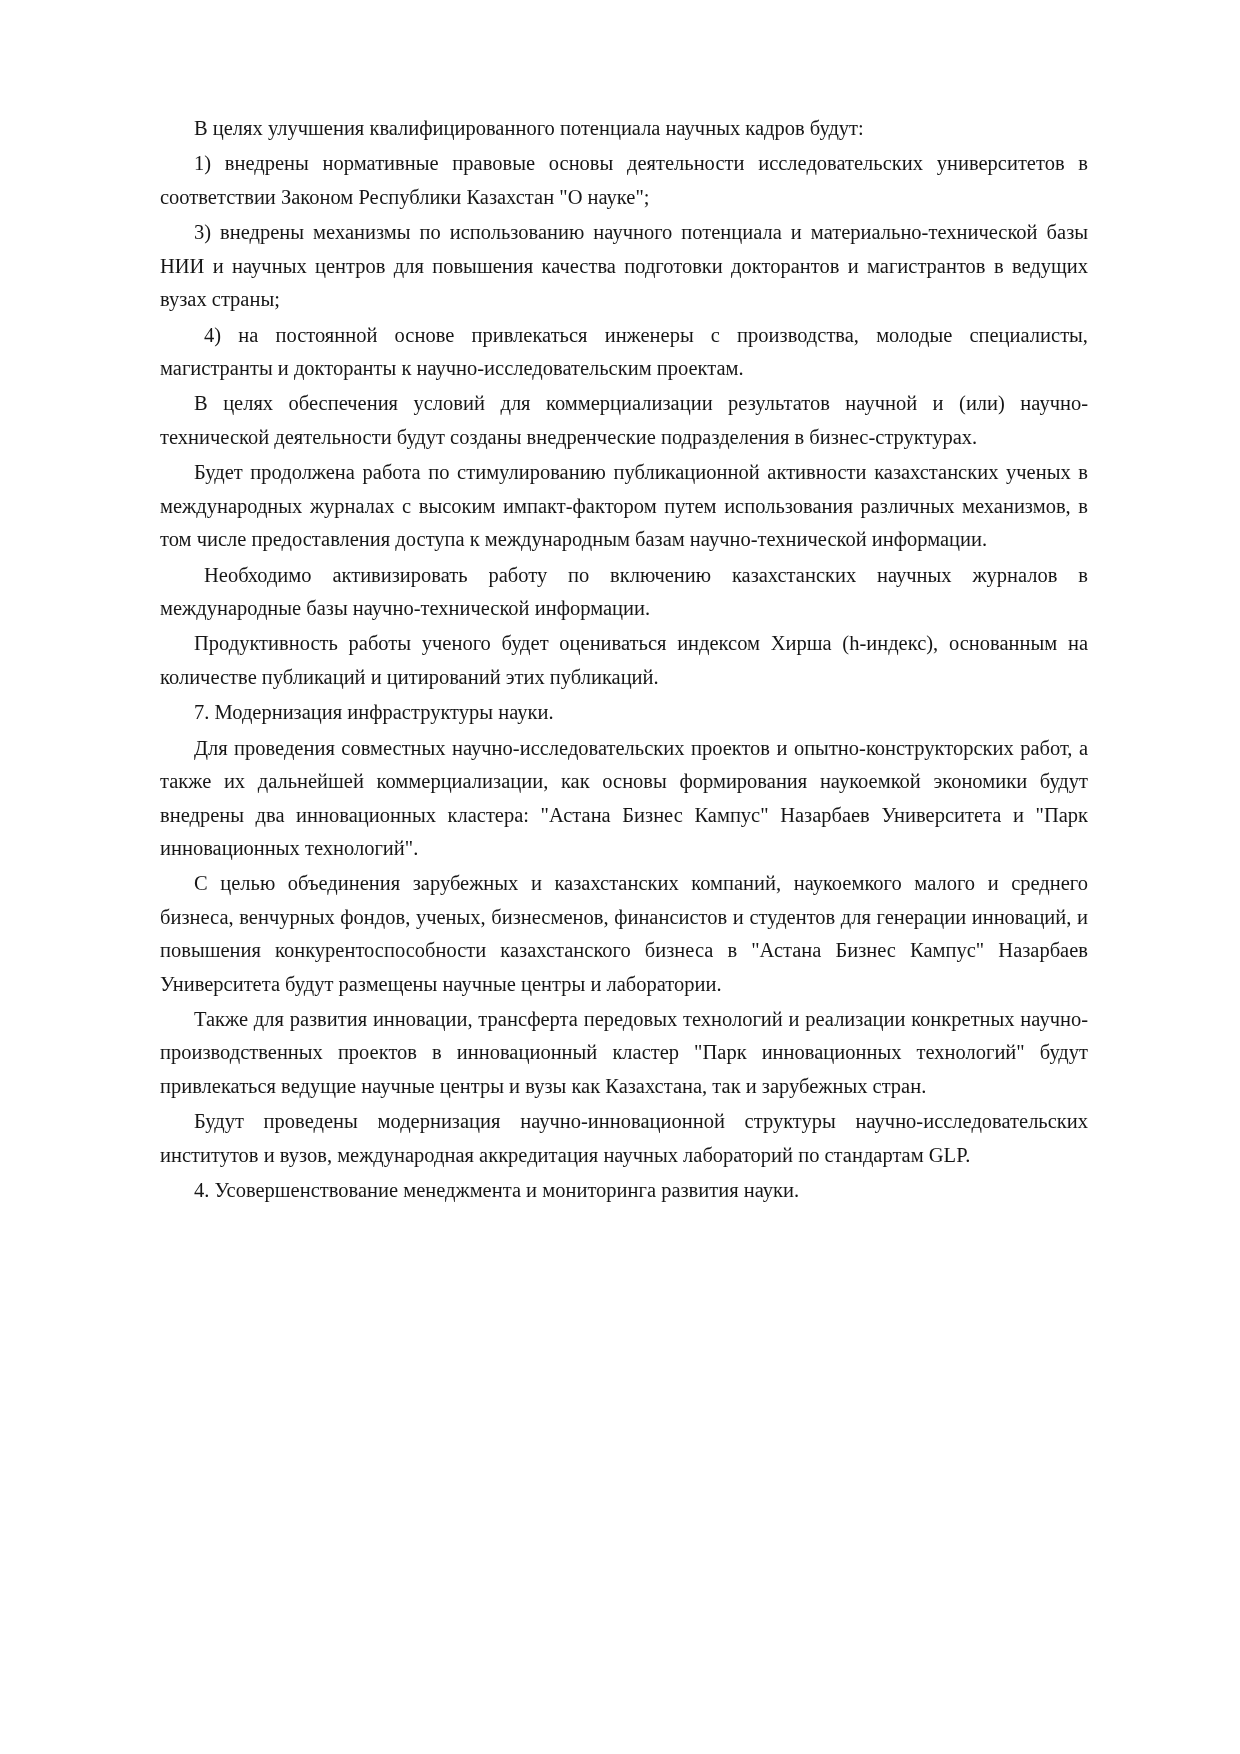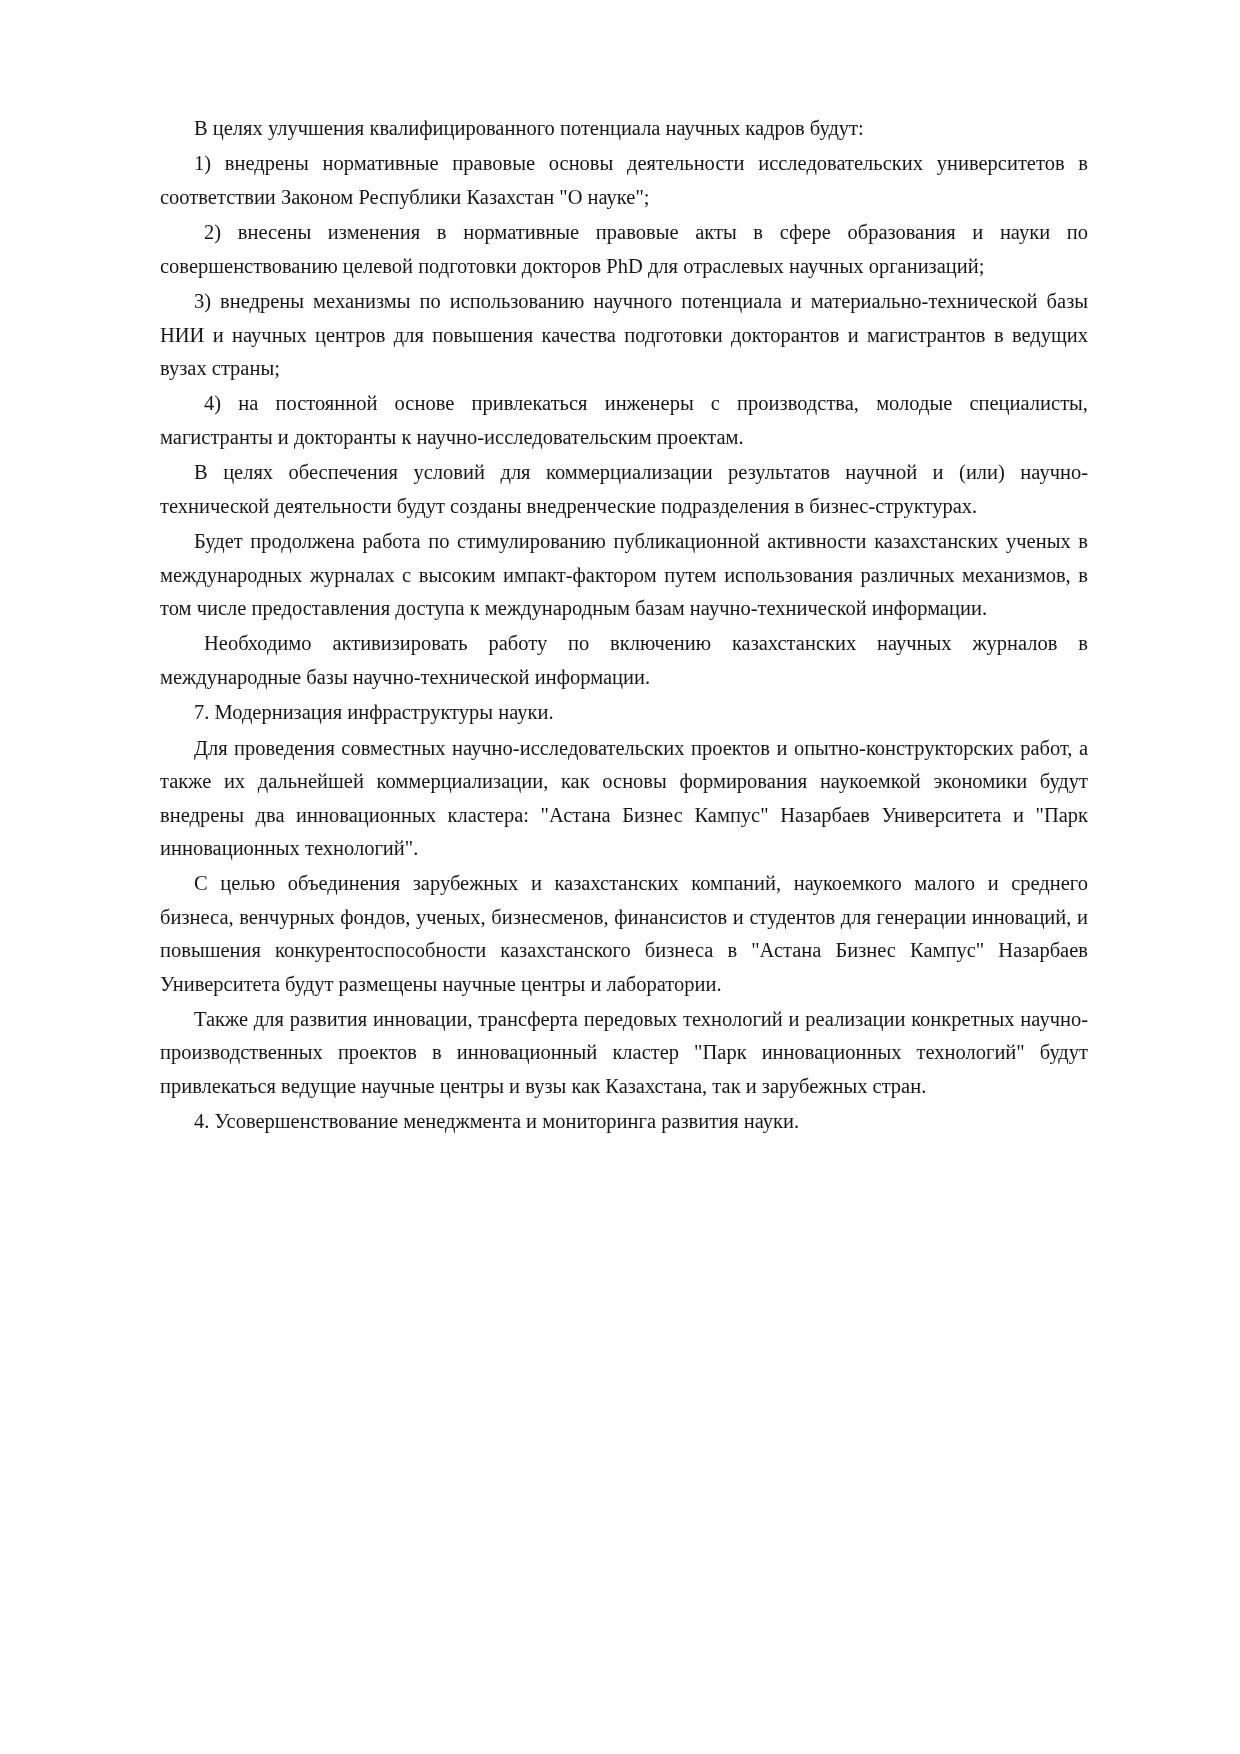--- a/index.html
+++ b/index.html
@@ -42,40 +42,41 @@
 </head>
 <body>
 
 <div class="page">
   <div class="doc-body">
 
     <p class="para no-just">В целях улучшения квалифицированного потенциала научных кадров будут:</p>
 
     <p class="para"><span>1) внедрены нормативные правовые основы деятельности исследовательских университетов в соответствии </span><span class="u">Законом</span><span> Республики Казахстан "О науке";</span></p>
 
-    <p class="para wide-indent">2) внесены изменения в нормативные правовые акты в сфере образования и науки по совершенствованию целевой подготовки докторов PhD для отраслевых научных организаций;</p>
 
     <p class="para">3) внедрены механизмы по использованию научного потенциала и материально-технической базы НИИ и научных центров для повышения качества подготовки докторантов и магистрантов в ведущих вузах страны;</p>
 
     <p class="para wide-indent">4) на постоянной основе привлекаться инженеры с производства, молодые специалисты, магистранты и докторанты к научно-исследовательским проектам.</p>
 
     <p class="para">В целях обеспечения условий для коммерциализации результатов научной и (или) научно-технической деятельности будут созданы внедренческие подразделения в бизнес-структурах.</p>
 
     <p class="para">Будет продолжена работа по стимулированию публикационной активности казахстанских ученых в международных журналах с высоким импакт-фактором путем использования различных механизмов, в том числе предоставления доступа к международным базам научно-технической информации.</p>
 
     <p class="para wide-indent">Необходимо активизировать работу по включению казахстанских научных журналов в международные базы научно-технической информации.</p>
 
+    <p class="para">Продуктивность работы ученого будет оцениваться индексом Хирша (h-индекс), основанным на количестве публикаций и цитирований этих публикаций.</p>
 
 
     <p class="para no-just">7. Модернизация инфраструктуры науки.</p>
 
     <p class="para">Для проведения совместных научно-исследовательских проектов и опытно-конструкторских работ, а также их дальнейшей коммерциализации, как основы формирования наукоемкой экономики будут внедрены два инновационных кластера: "Астана Бизнес Кампус" Назарбаев Университета и "Парк инновационных технологий".</p>
 
     <p class="para">С целью объединения зарубежных и казахстанских компаний, наукоемкого малого и среднего бизнеса, венчурных фондов, ученых, бизнесменов, финансистов и студентов для генерации инноваций, и повышения конкурентоспособности казахстанского бизнеса в "Астана Бизнес Кампус" Назарбаев Университета будут размещены научные центры и лаборатории.</p>
 
     <p class="para">Также для развития инновации, трансферта передовых технологий и реализации конкретных научно-производственных проектов в инновационный кластер "Парк инновационных технологий" будут привлекаться ведущие научные центры и вузы как Казахстана, так и зарубежных стран.</p>
 
 
+    <p class="para">Будут проведены модернизация научно-инновационной структуры научно-исследовательских институтов и вузов, международная аккредитация научных лабораторий по стандартам GLP.</p>
 
     <p class="para no-just">4. Усовершенствование менеджмента и мониторинга развития науки.</p>
 
   </div>
 </div>
 
 </body></html>

